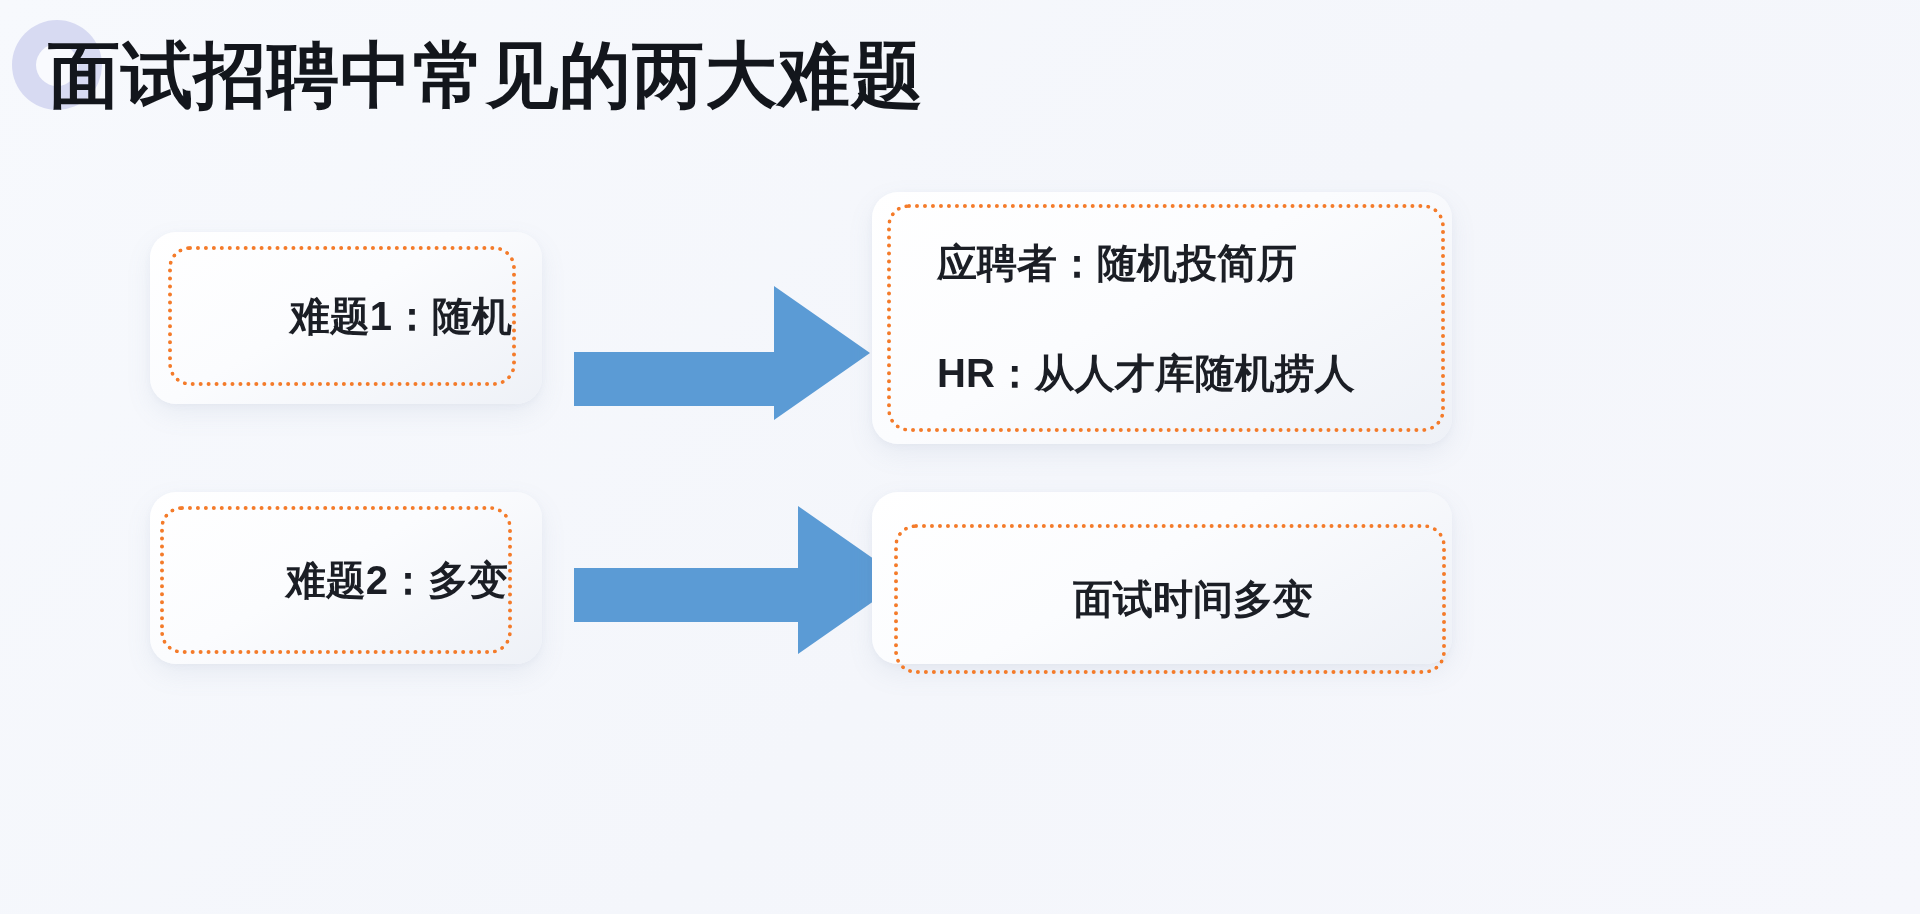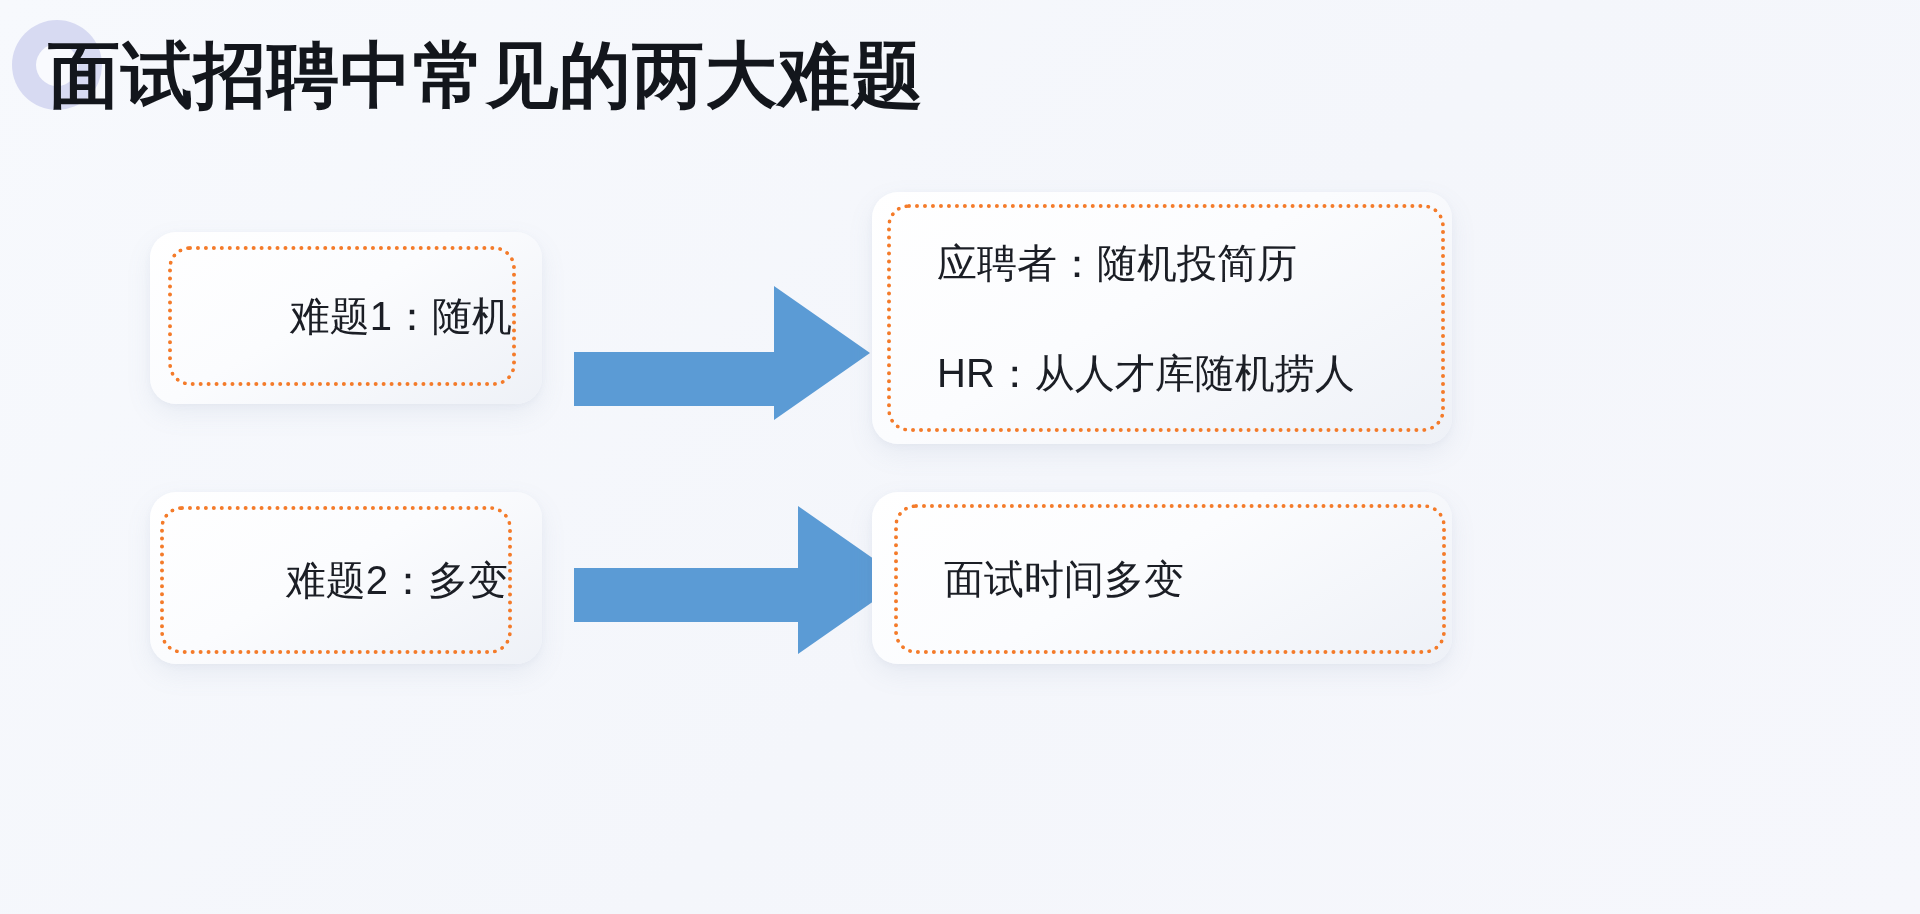--- a/index.html
+++ b/index.html
@@ -69,20 +69,21 @@
     display: flex;
     flex-direction: column;
     justify-content: center;
     background: transparent;
   }
   .box-text {
     font-size: 40px;
     color: #1b1e25;
     line-height: 1.05;
     white-space: nowrap;
+    font-weight: bold;
   }
   .box-text.centered {
     text-align: right;
   }
   .box-text.left {
     text-align: left;
     padding-left: 46px;
   }
 
   
@@ -91,21 +92,21 @@
 
   #shadow-left-2 { left: 150px; top: 492px; width: 392px; height: 172px; }
   #box-left-2    { left: 160px; top: 506px; width: 352px; height: 148px; }
 
   
   #shadow-right-1 { left: 872px; top: 192px; width: 580px; height: 252px; }
   #box-right-1    { left: 887px; top: 204px; width: 558px; height: 228px;
                     justify-content: space-around; }
 
   #shadow-right-2 { left: 872px; top: 492px; width: 580px; height: 172px; }
-  #box-right-2    { left: 894px; top: 504px; width: 552px; height: 150px; }
+  #box-right-2    { left: 894px; top: 524px; width: 552px; height: 150px; align-items: center; }
 
   
   .arrow { position: absolute; }
   #arrow-1 { left: 574px; top: 286px; width: 296px; height: 134px; }
   #arrow-2 { left: 574px; top: 506px; width: 330px; height: 148px; }
 </style>
 </head>
 <body>
 
 <div id="slide">

